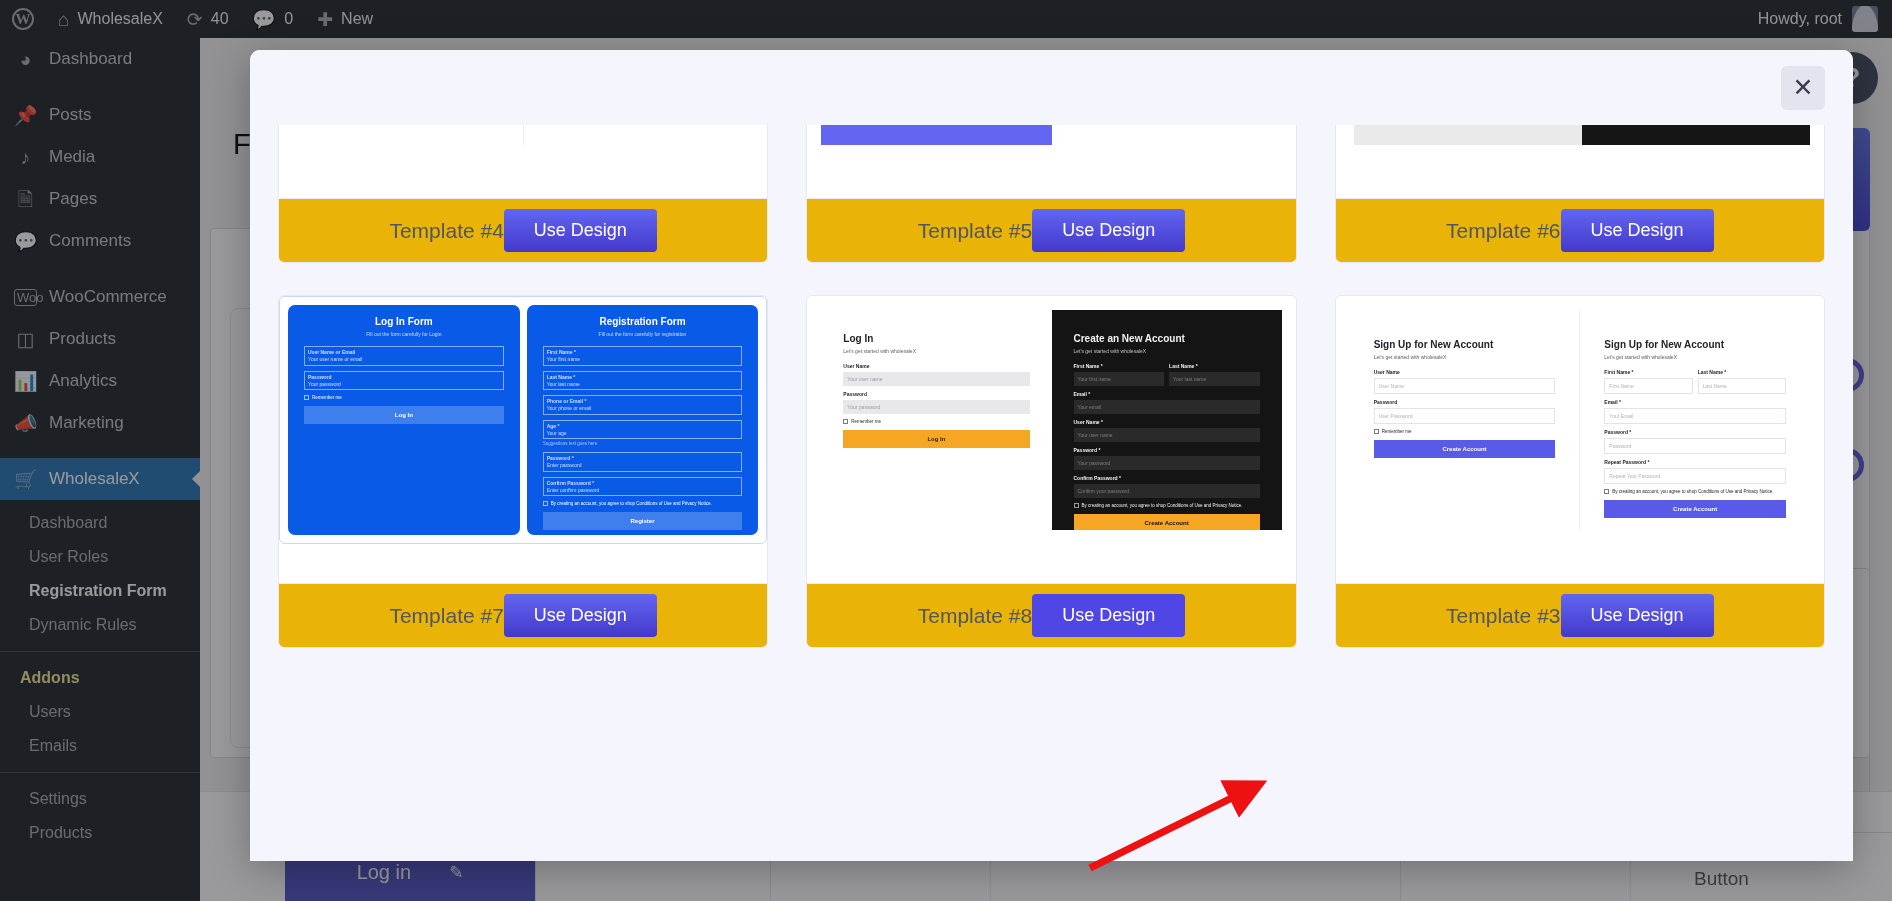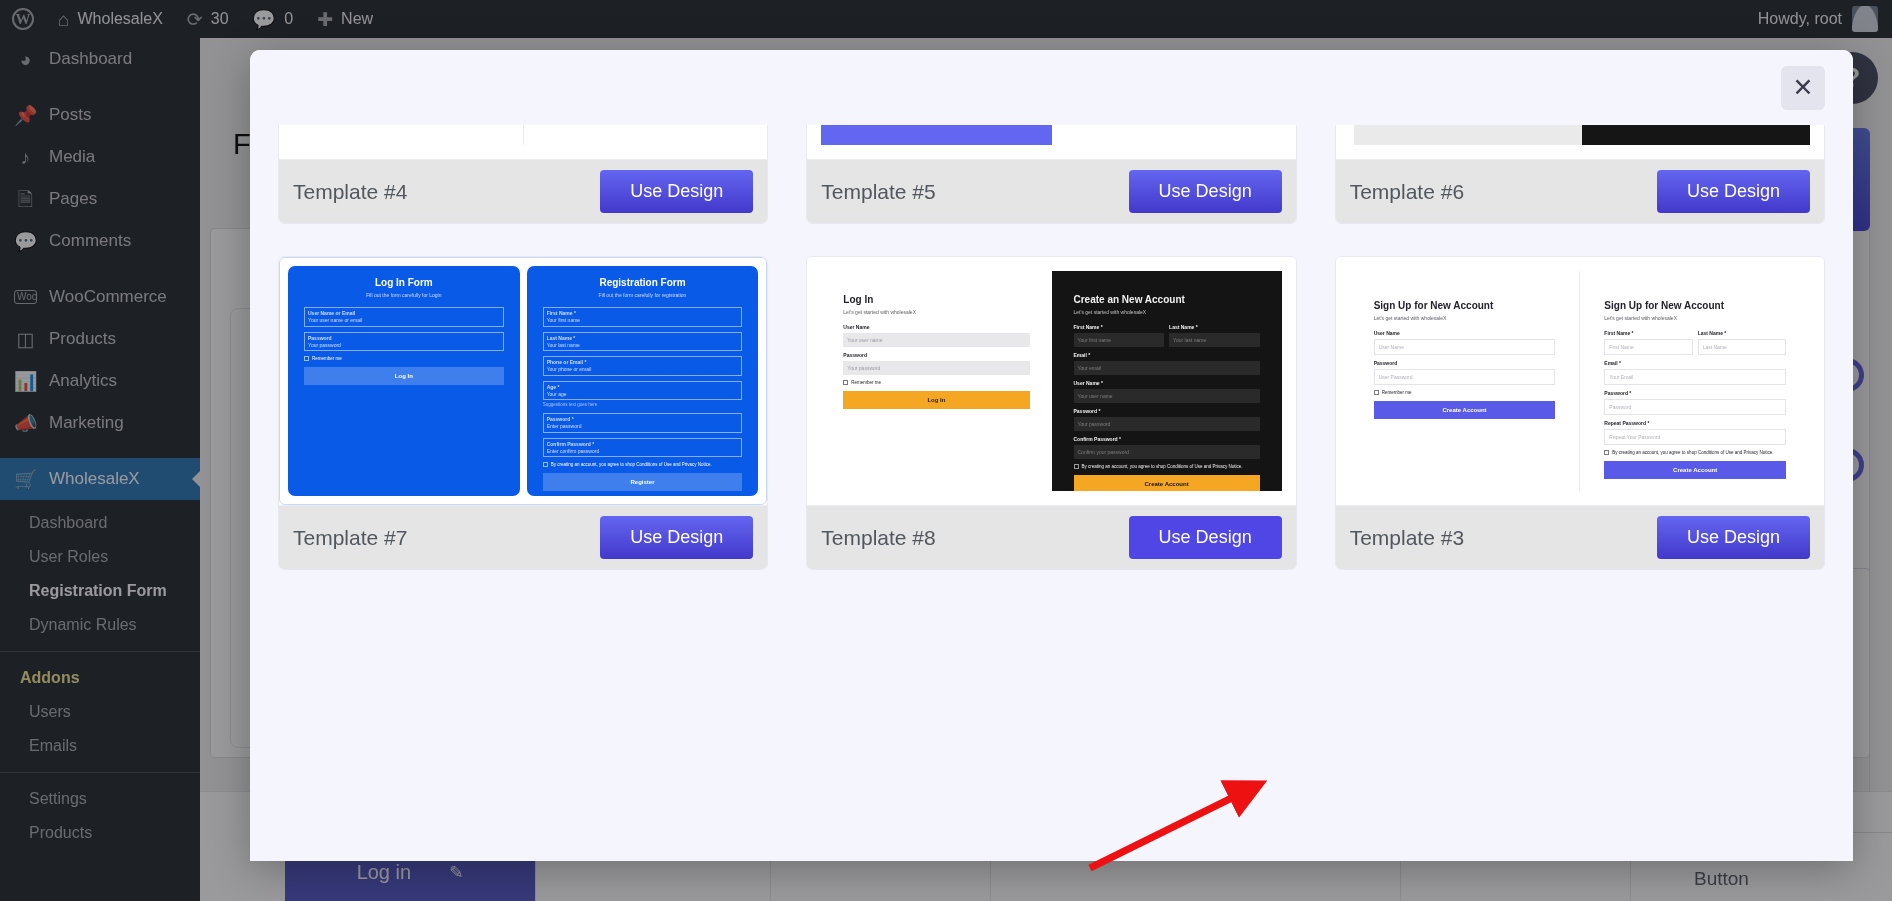--- a/index.html
+++ b/index.html
@@ -66,22 +66,22 @@
   }
   #modal-head { height:75px; display:flex; align-items:center; padding:0 28px; background:#f5f5fe; }
   #modal-title { font-size:24px; font-weight:bold; color:#2b2b3a; }
   #modal-close { margin-left:auto; width:44px; height:44px; border-radius:6px; background:#e4e4ee;
                  display:flex; align-items:center; justify-content:center; color:#3b3b4f; font-size:25px; }
   #modal-body { height:736px; overflow:hidden; padding:0 28px; position:relative; }
 
   .grid { display:grid; grid-template-columns:repeat(3,1fr); gap:32px 38px; }
   .card { background:#fff; border:1px solid #e8e8f3; border-radius:6px; overflow:hidden; }
   .thumb { height:248px; padding:14px; background:#fff; overflow:hidden; position:relative; }
-  .card-foot { height:64px; background:#e5e5e5; border-top:1px solid #ececf7;
-               display:flex; align-items:center; justify-content:space-between; padding:0 14px; }
+  .card-foot { height:64px; background:#eab308; border-top:1px solid #ececf7;
+               display:flex; align-items:center; justify-content:center; padding:0 14px;margin-top:39px; }
   .card-name { font-size:21px; color:#50575e; }
   .use-btn { background:linear-gradient(180deg,#6366f1,#4338ca); color:#fff; font-size:18px;
              padding:11px 30px; border-radius:4px; border:none; }
   .use-btn.alt { background:#4f46e5; }
 
   
   .mini { width:100%; height:100%; display:flex; font-size:5px; line-height:1.35; }
   .mini-col { flex:1; padding:10px 16px; overflow:hidden; }
   .mini h5 { font-size:10px; margin-bottom:2px; font-weight:bold;}
   .mini .sub { font-size:5px; opacity:.75; margin-bottom:9px; }
@@ -422,21 +422,21 @@
 <div id="adminbar">
   <div class="ab-item">
     <span class="wp-logo">W</span>
   </div>
   <div class="ab-item">
     <span class="glyph">⌂</span>
     <span>WholesaleX</span>
   </div>
   <div class="ab-item">
     <span class="glyph">⟳</span>
-    <span>30</span>
+    <span>40</span>
   </div>
   <div class="ab-item">
     <span class="glyph">💬</span>
     <span>0</span>
   </div>
   <div class="ab-item">
     <span class="glyph">✚</span>
     <span>New</span>
   </div>
   <div class="ab-right">
@@ -462,21 +462,21 @@
   <div class="sb-item">
     <span class="ico">🗎</span>
     <span>Pages</span>
   </div>
   <div class="sb-item">
     <span class="ico">💬</span>
     <span>Comments</span>
   </div>
   <div class="sb-gap"></div>
   <div class="sb-item">
-    <span class="ico" style="font-size:10px;border:1px solid #a7aaad;border-radius:3px;padding:1px 2px;text-align:right;">Woo</span>
+    <span class="ico" style="font-size:13px;border:1px solid #a7aaad;border-radius:3px;padding:1px 2px;text-align:right;">Woo</span>
     <span>WooCommerce</span>
   </div>
   <div class="sb-item">
     <span class="ico">◫</span>
     <span>Products</span>
   </div>
   <div class="sb-item">
     <span class="ico">📊</span>
     <span>Analytics</span>
   </div>

